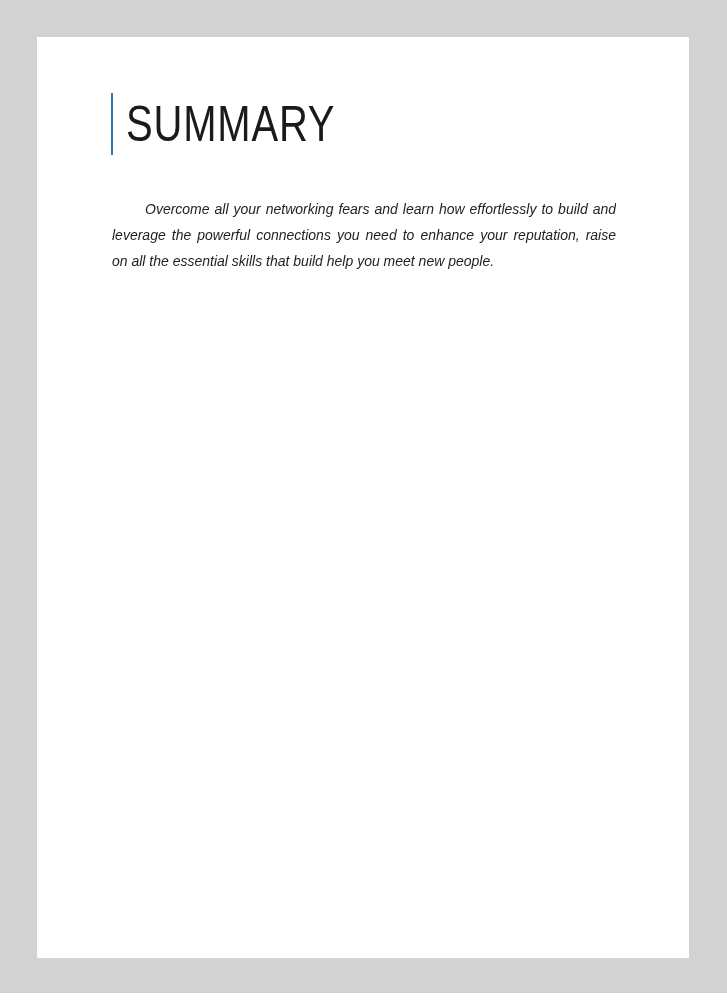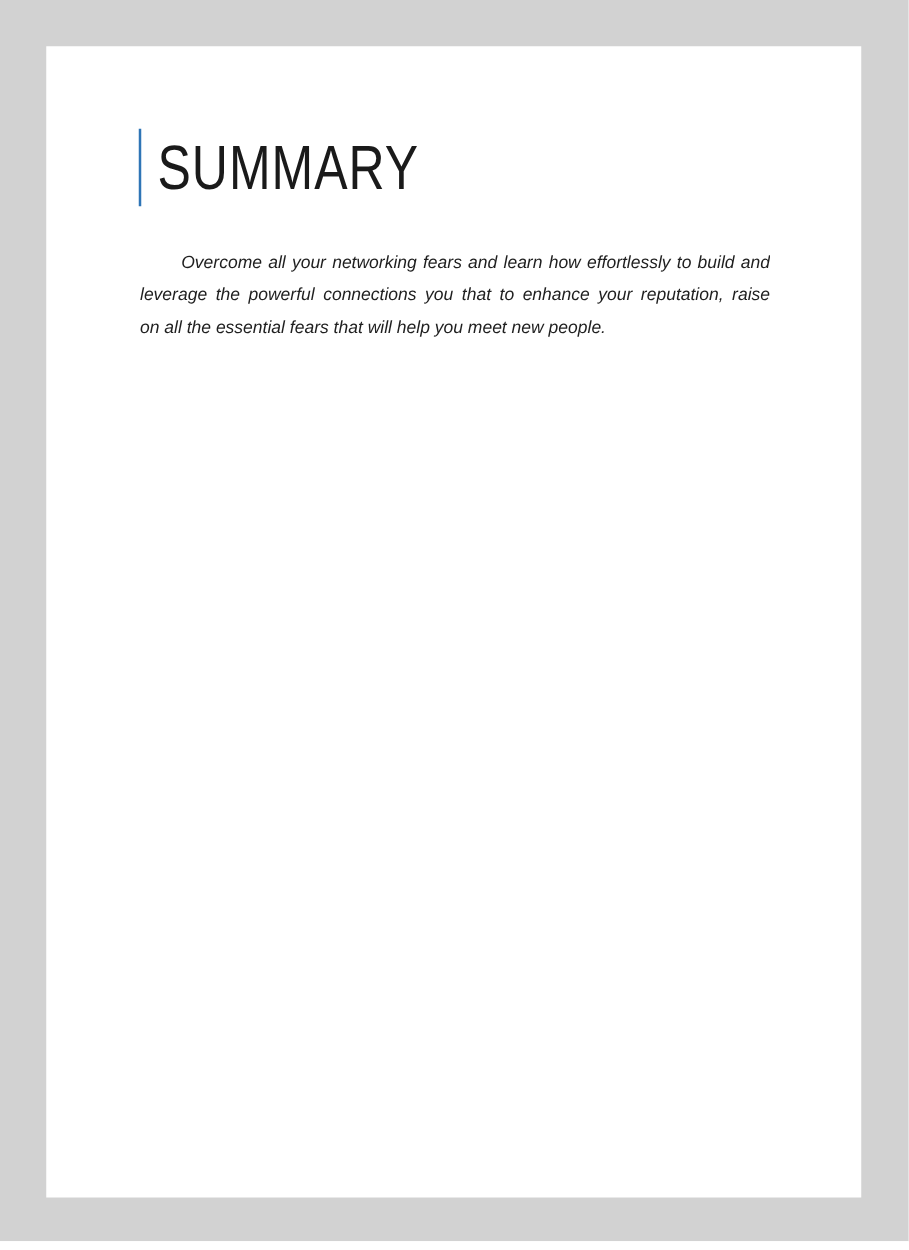--- a/index.html
+++ b/index.html
@@ -27,21 +27,21 @@
     position: absolute;
     left: 37px;
     top: 37px;
     width: 652px;
     height: 921px;
     background: #ffffff;
   }
   .title-block {
     position: absolute;
     left: 74px;
-    top: 66px;
+    top: 56px;
     height: 62px;
     display: flex;
     align-items: center;
   }
   .accent-bar {
     width: 2px;
     height: 100%;
     background: #2e75b6;
     flex: 0 0 2px;
   }
@@ -93,21 +93,21 @@
 
   <div class="page" style="background: rgb(255, 255, 255);">
 
     <div class="title-block">
       <span class="accent-bar" style="background: rgb(46, 117, 182);"></span>
       <h1 class="page-title">SUMMARY</h1>
     </div>
 
     <div class="summary-paragraph" style="color: rgb(31, 31, 31);">
       <div class="para-line first">Overcome all your networking fears and learn how effortlessly to build and</div>
-      <div class="para-line">leverage the powerful connections you that to enhance your reputation, raise</div>
-      <div class="para-line last">on all the essential fears that will help you meet new people.</div>
+      <div class="para-line">leverage the powerful connections you need to enhance your reputation, raise</div>
+      <div class="para-line last">on all the essential skills that build help you meet new people.</div>
     </div>
 
   </div>
 
   <div class="bottom-strip"></div>
 
 </div>
 
 </body></html>

